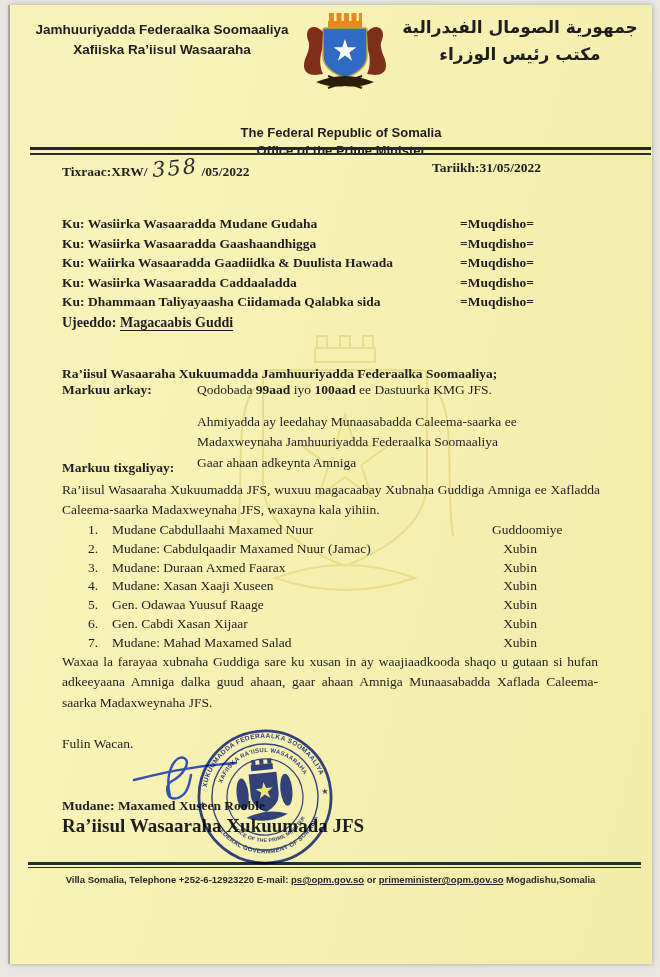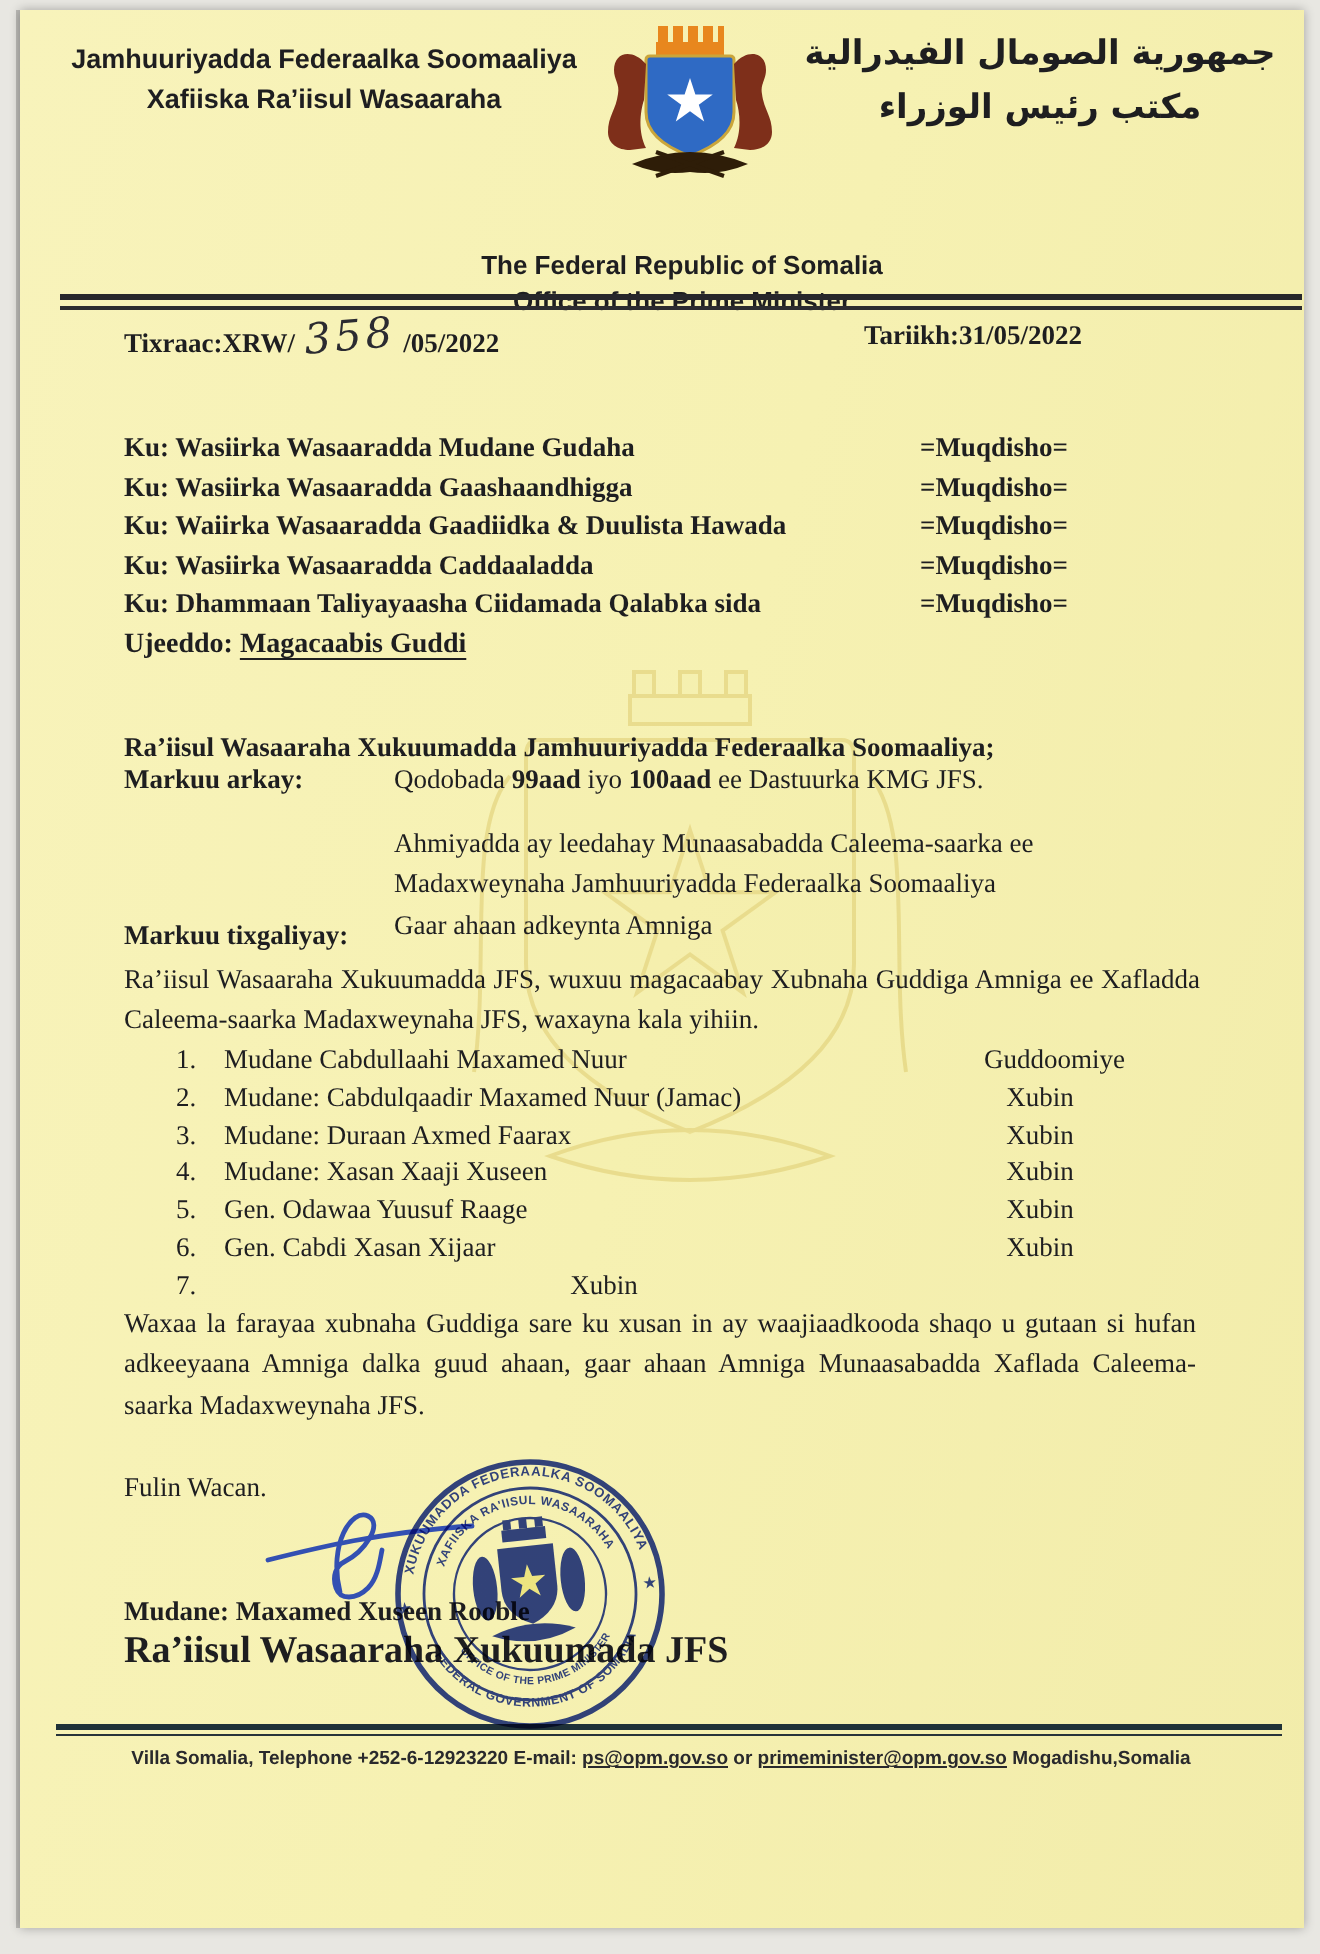--- a/index.html
+++ b/index.html
@@ -199,20 +199,21 @@
       <span class="name">Gen. Odawaa Yuusuf Raage</span>
       <span class="role">Xubin</span>
     </div>
     <div class="member">
       <span>6.</span>
       <span class="name">Gen. Cabdi Xasan Xijaar</span>
       <span class="role">Xubin</span>
     </div>
     <div class="member">
       <span>7.</span>
+      <span class="name">Mudane: Mahad Maxamed Salad</span>
       <span class="role">Xubin</span>
     </div>
   </div>
 
   <div class="abs para2">Waxaa la farayaa xubnaha Guddiga sare ku xusan in ay waajiaadkooda shaqo u gutaan si hufan adkeeyaana Amniga dalka guud ahaan, gaar ahaan Amniga Munaasabadda Xaflada Caleema-saarka Madaxweynaha JFS.</div>
 
   <div class="abs fulin">Fulin Wacan.</div>
 
   <svg class="abs signature" width="115" height="55" viewBox="0 0 115 55">
     <g stroke="#3350b2" stroke-width="2.4" fill="none" stroke-linecap="round">

